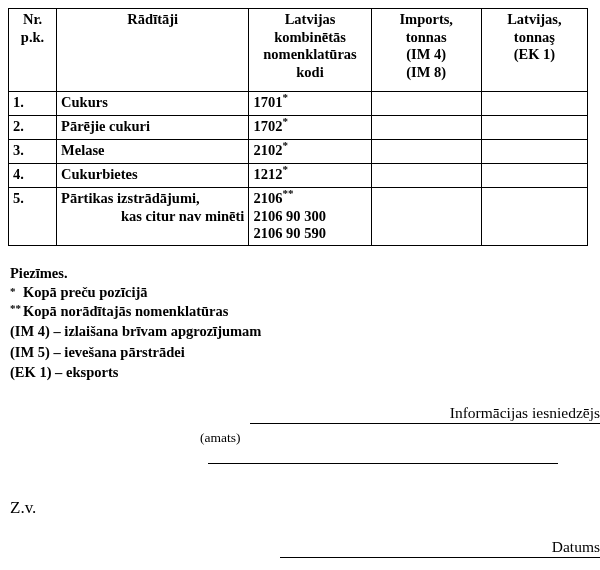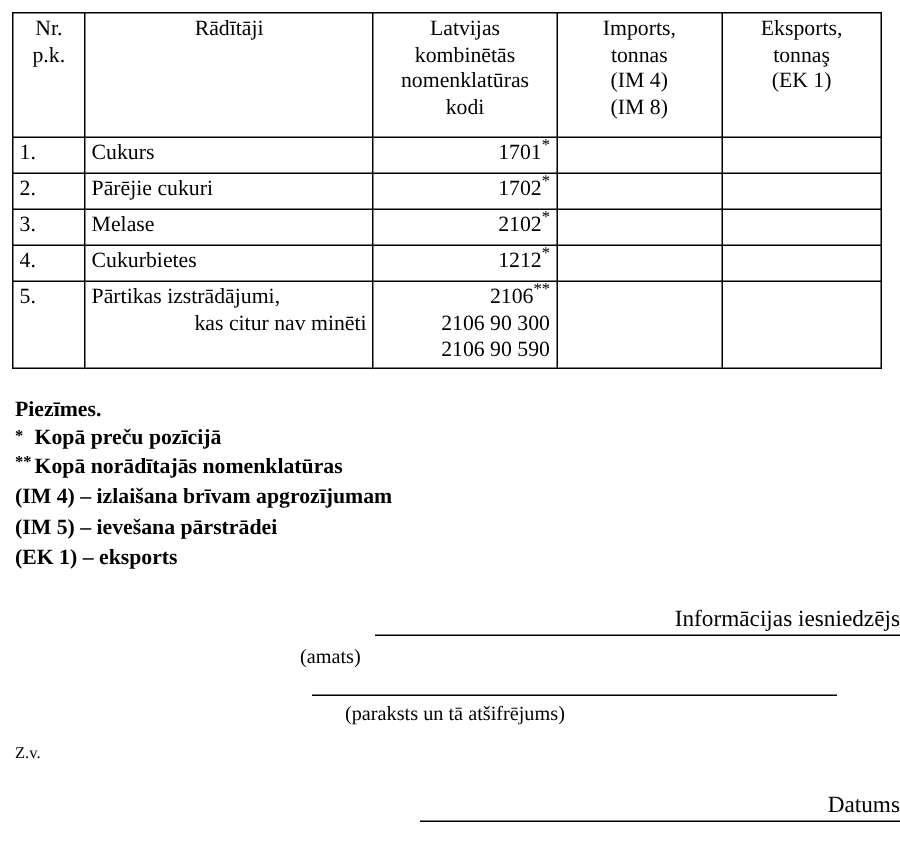--- a/index.html
+++ b/index.html
@@ -25,21 +25,21 @@
   table.form-table {
     border-collapse: collapse;
     margin-left: 8px;
     margin-top: 8px;
     width: 580px;
     table-layout: fixed;
   }
   table.form-table td,
   table.form-table th {
     border: 1px solid #000000;
-    font-weight: normal;
+    font-weight: bold;
     font-size: 14.5px;
     line-height: 1.22;
     vertical-align: top;
     padding: 2px 4px;
   }
   thead td {
     text-align: center;
     vertical-align: middle;
     padding-top: 6px;
     padding-bottom: 6px;
@@ -60,21 +60,21 @@
   }
   td.c-rad {
     text-align: left;
     padding-left: 6px;
   }
   td.c-kodi {
     text-align: center;
   }
   .code-line {
     display: block;
-    text-align: right;
+    text-align: left;
     white-space: nowrap;
   }
   sup.star {
     font-size: 11px;
     vertical-align: super;
     line-height: 0;
   }
   .rad-line2 {
     display: block;
     text-align: right;
@@ -137,22 +137,22 @@
     margin-top: 2px;
   }
   .cap1 { width: 360px; margin-left: 190px; }
   .cap2 { width: 360px; margin-left: 220px; }
 
   .second-row {
     margin-top: 16px;
     margin-left: 198px;
   }
   .zv {
-    margin-top: 12px;
-    font-size: 11px;
+    margin-top: 34px;
+    font-size: 17px;
   }
   .datums-row {
     margin-top: 20px;
   }
 </style>
 </head>
 <body>
 
 <div class="page">
 
@@ -179,21 +179,21 @@
           <div>nomenklatūras</div>
           <div>kodi</div>
         </td>
         <td class="col-imp">
           <div>Imports,</div>
           <div>tonnas</div>
           <div>(IM 4)</div>
           <div>(IM 8)</div>
         </td>
         <td class="col-eks">
-          <div>Eksports,</div>
+          <div>Latvijas,</div>
           <div>tonnaş</div>
           <div>(EK 1)</div>
         </td>
       </tr>
     </thead>
     <tbody>
 
       <tr>
         <td class="c-nr">1.</td>
         <td class="c-rad">
@@ -277,21 +277,20 @@
 
     <div class="sig-row">
       <span class="sig-label">Informācijas iesniedzējs</span>
       <span class="sig-line line-w1"></span>
     </div>
     <div class="caption cap1">(amats)</div>
 
     <div class="second-row">
       <span class="sig-line line-w2" style="display:block; margin-left:0;"></span>
     </div>
-    <div class="caption cap2">(paraksts un tā atšifrējums)</div>
 
     <div class="zv">Z.v.</div>
 
     <div class="sig-row datums-row">
       <span class="sig-label">Datums</span>
       <span class="sig-line line-w3"></span>
     </div>
 
   </div>
 

